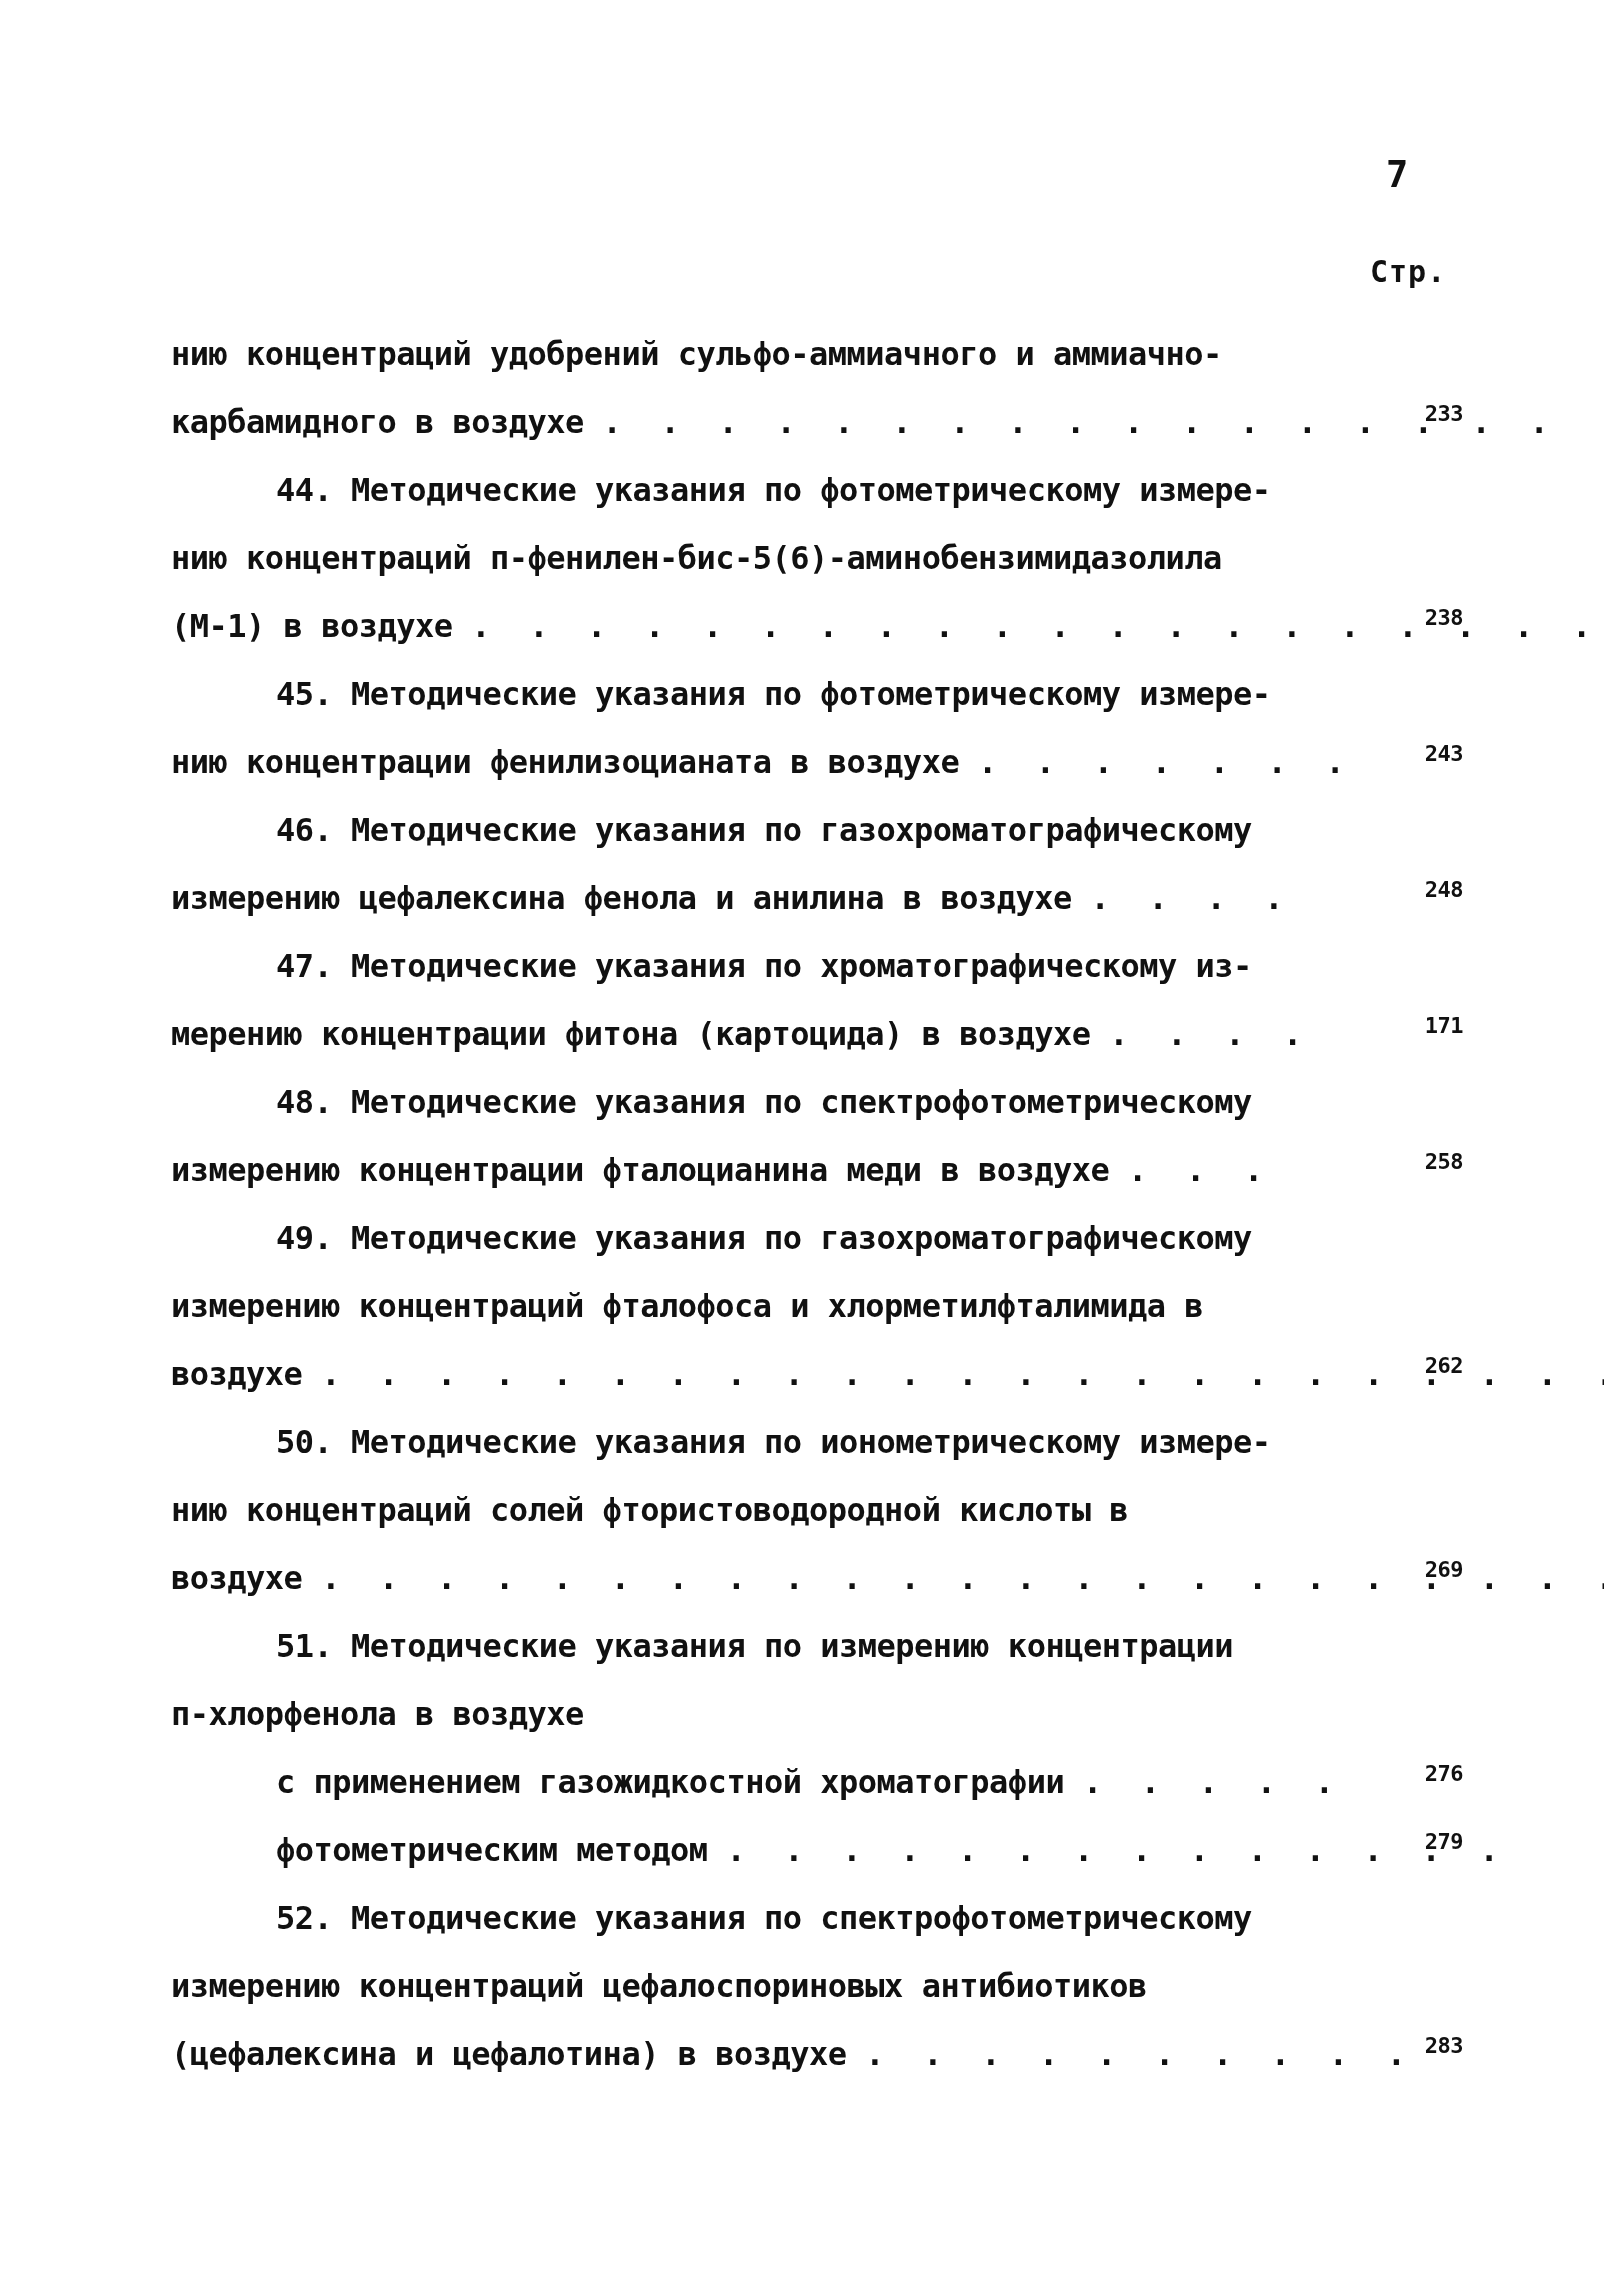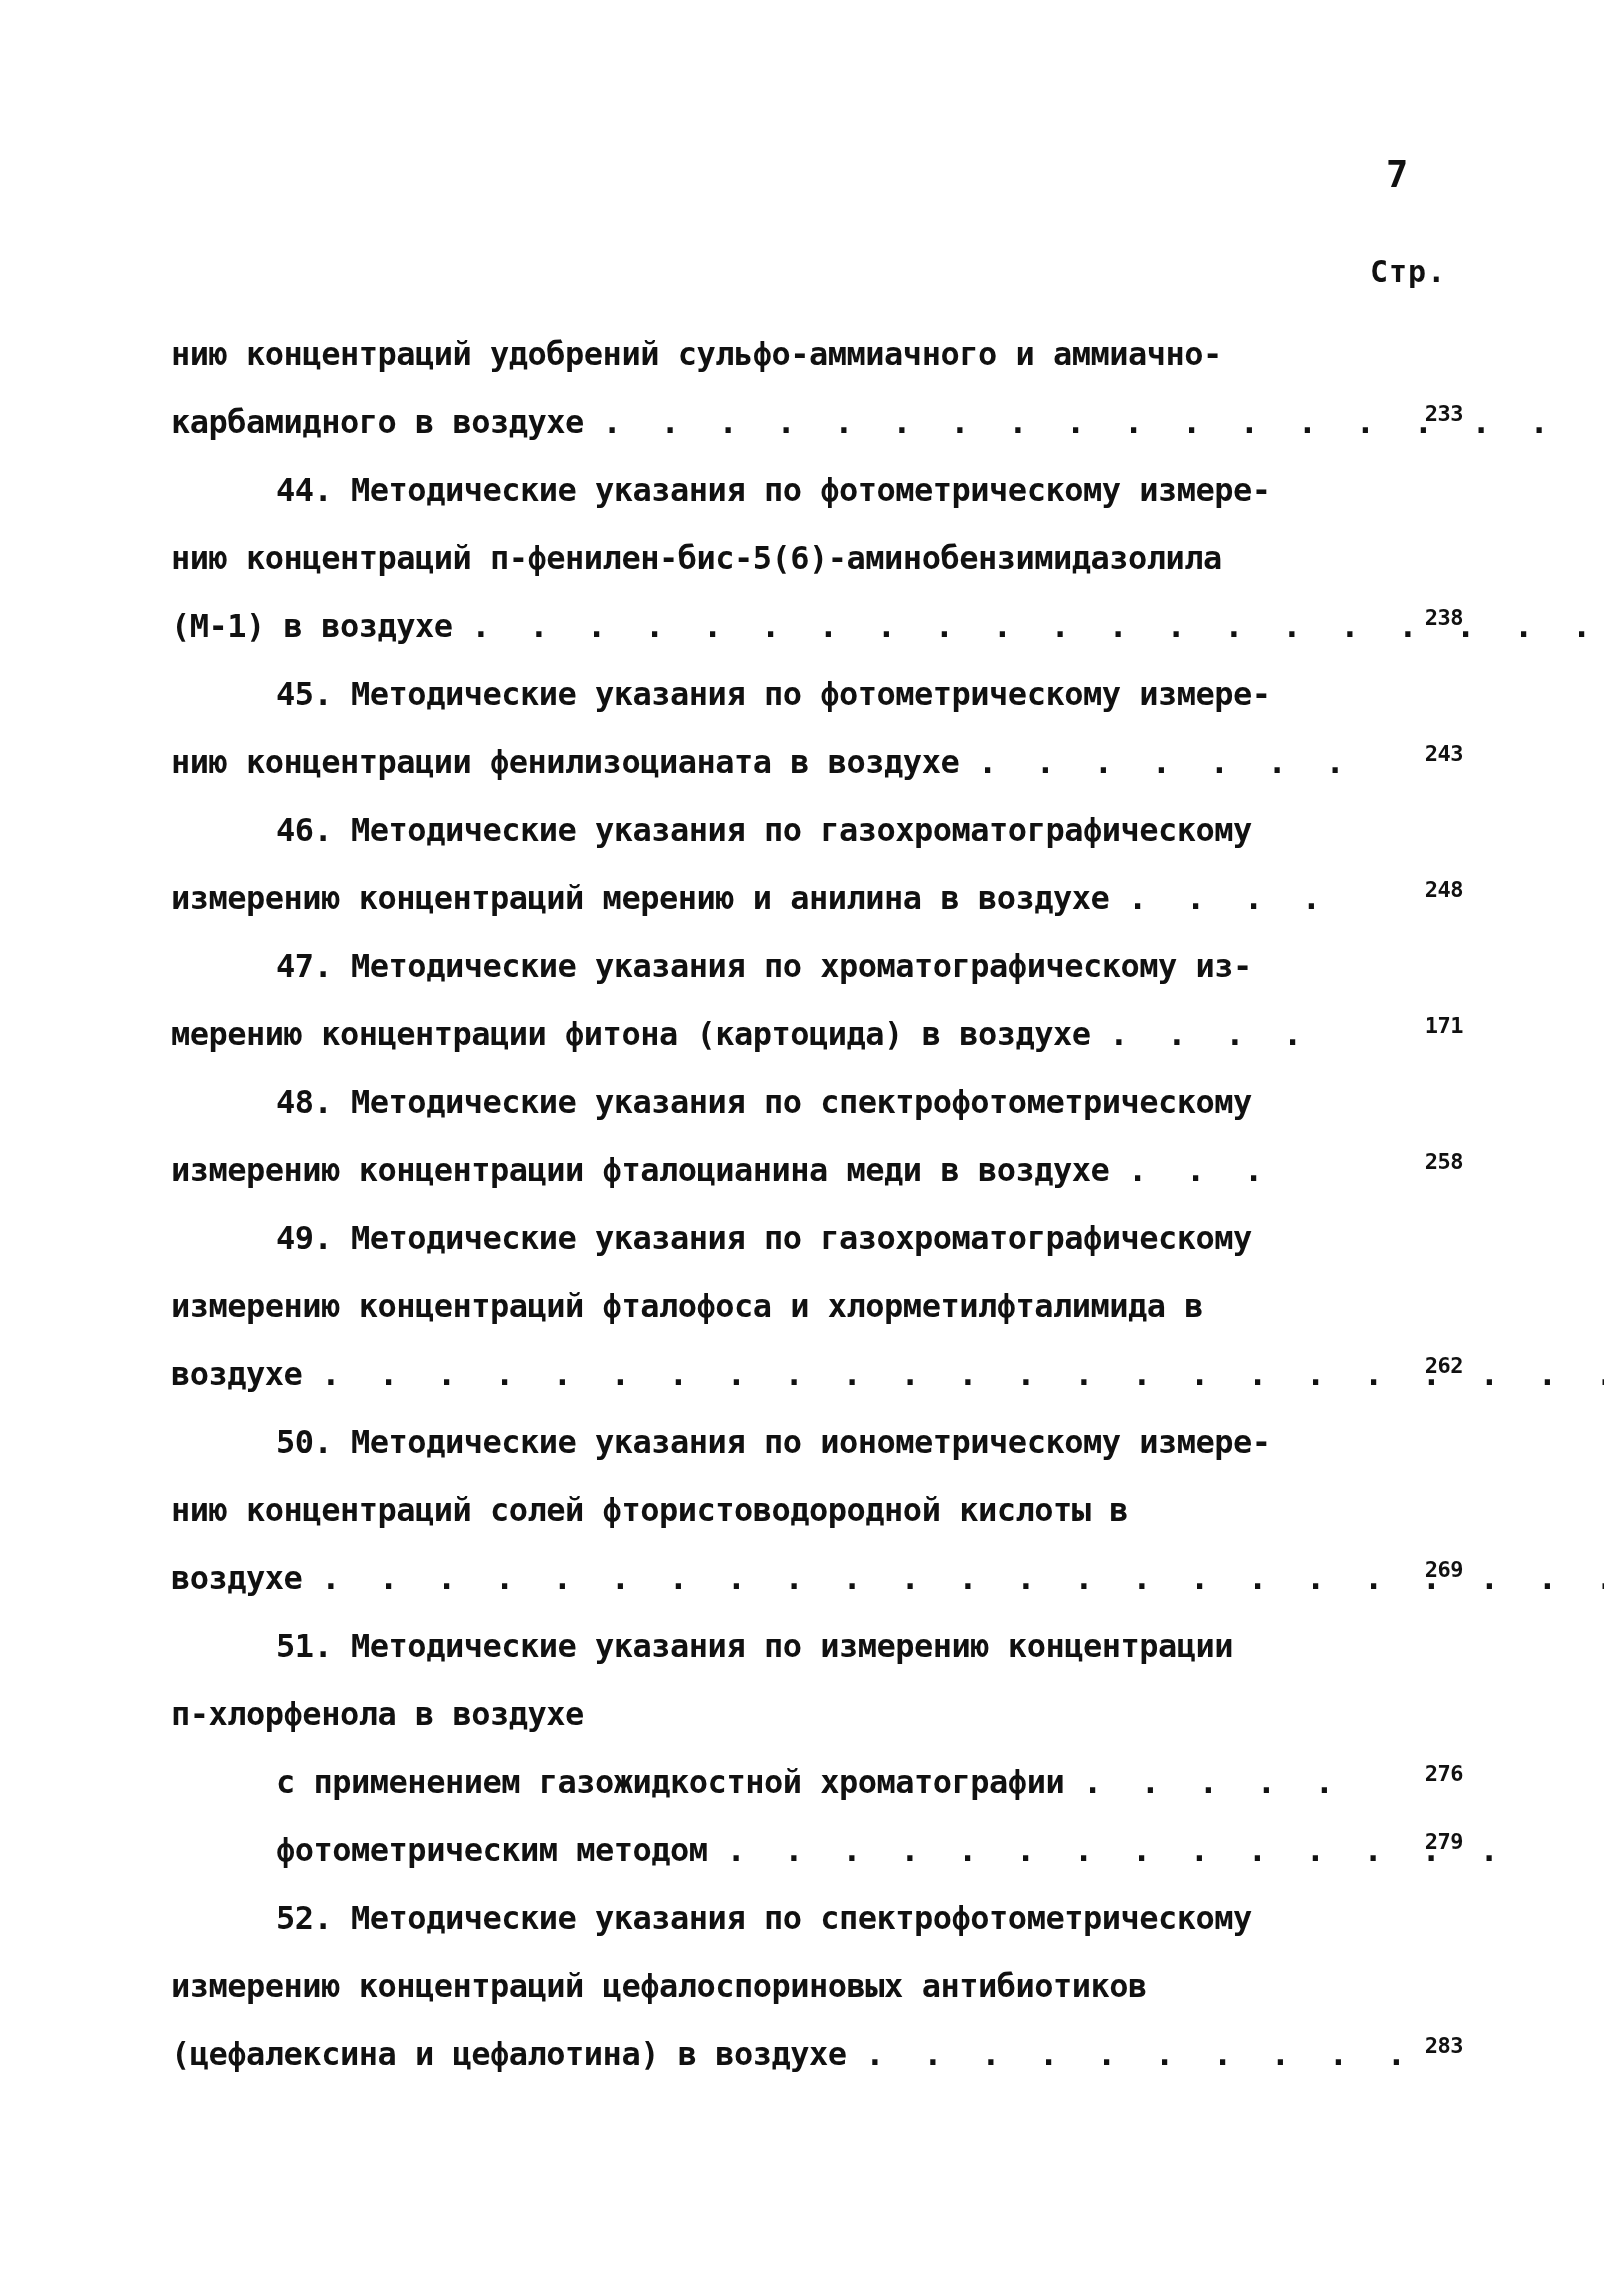--- a/index.html
+++ b/index.html
@@ -63,21 +63,21 @@
   </div>
     <div class="line">
     <span class="text">нию концентрации фенилизоцианата в воздухе </span><span class="leader">. . . . . . .</span>
     <span class="pg">243</span>
   </div>
     <div class="line indent">
     <span class="text">46. Методические указания по газохроматографическому</span><span class="leader"></span>
     <span class="pg"></span>
   </div>
     <div class="line">
-    <span class="text">измерению концентраций мерению и анилина в воздухе </span><span class="leader">. . . .</span>
+    <span class="text">измерению цефалексина фенола и анилина в воздухе </span><span class="leader">. . . .</span>
     <span class="pg">248</span>
   </div>
     <div class="line indent">
     <span class="text">47. Методические указания по хроматографическому из-</span><span class="leader"></span>
     <span class="pg"></span>
   </div>
     <div class="line">
     <span class="text">мерению концентрации фитона (картоцида) в воздухе </span><span class="leader">. . . .</span>
     <span class="pg">171</span>
   </div>

